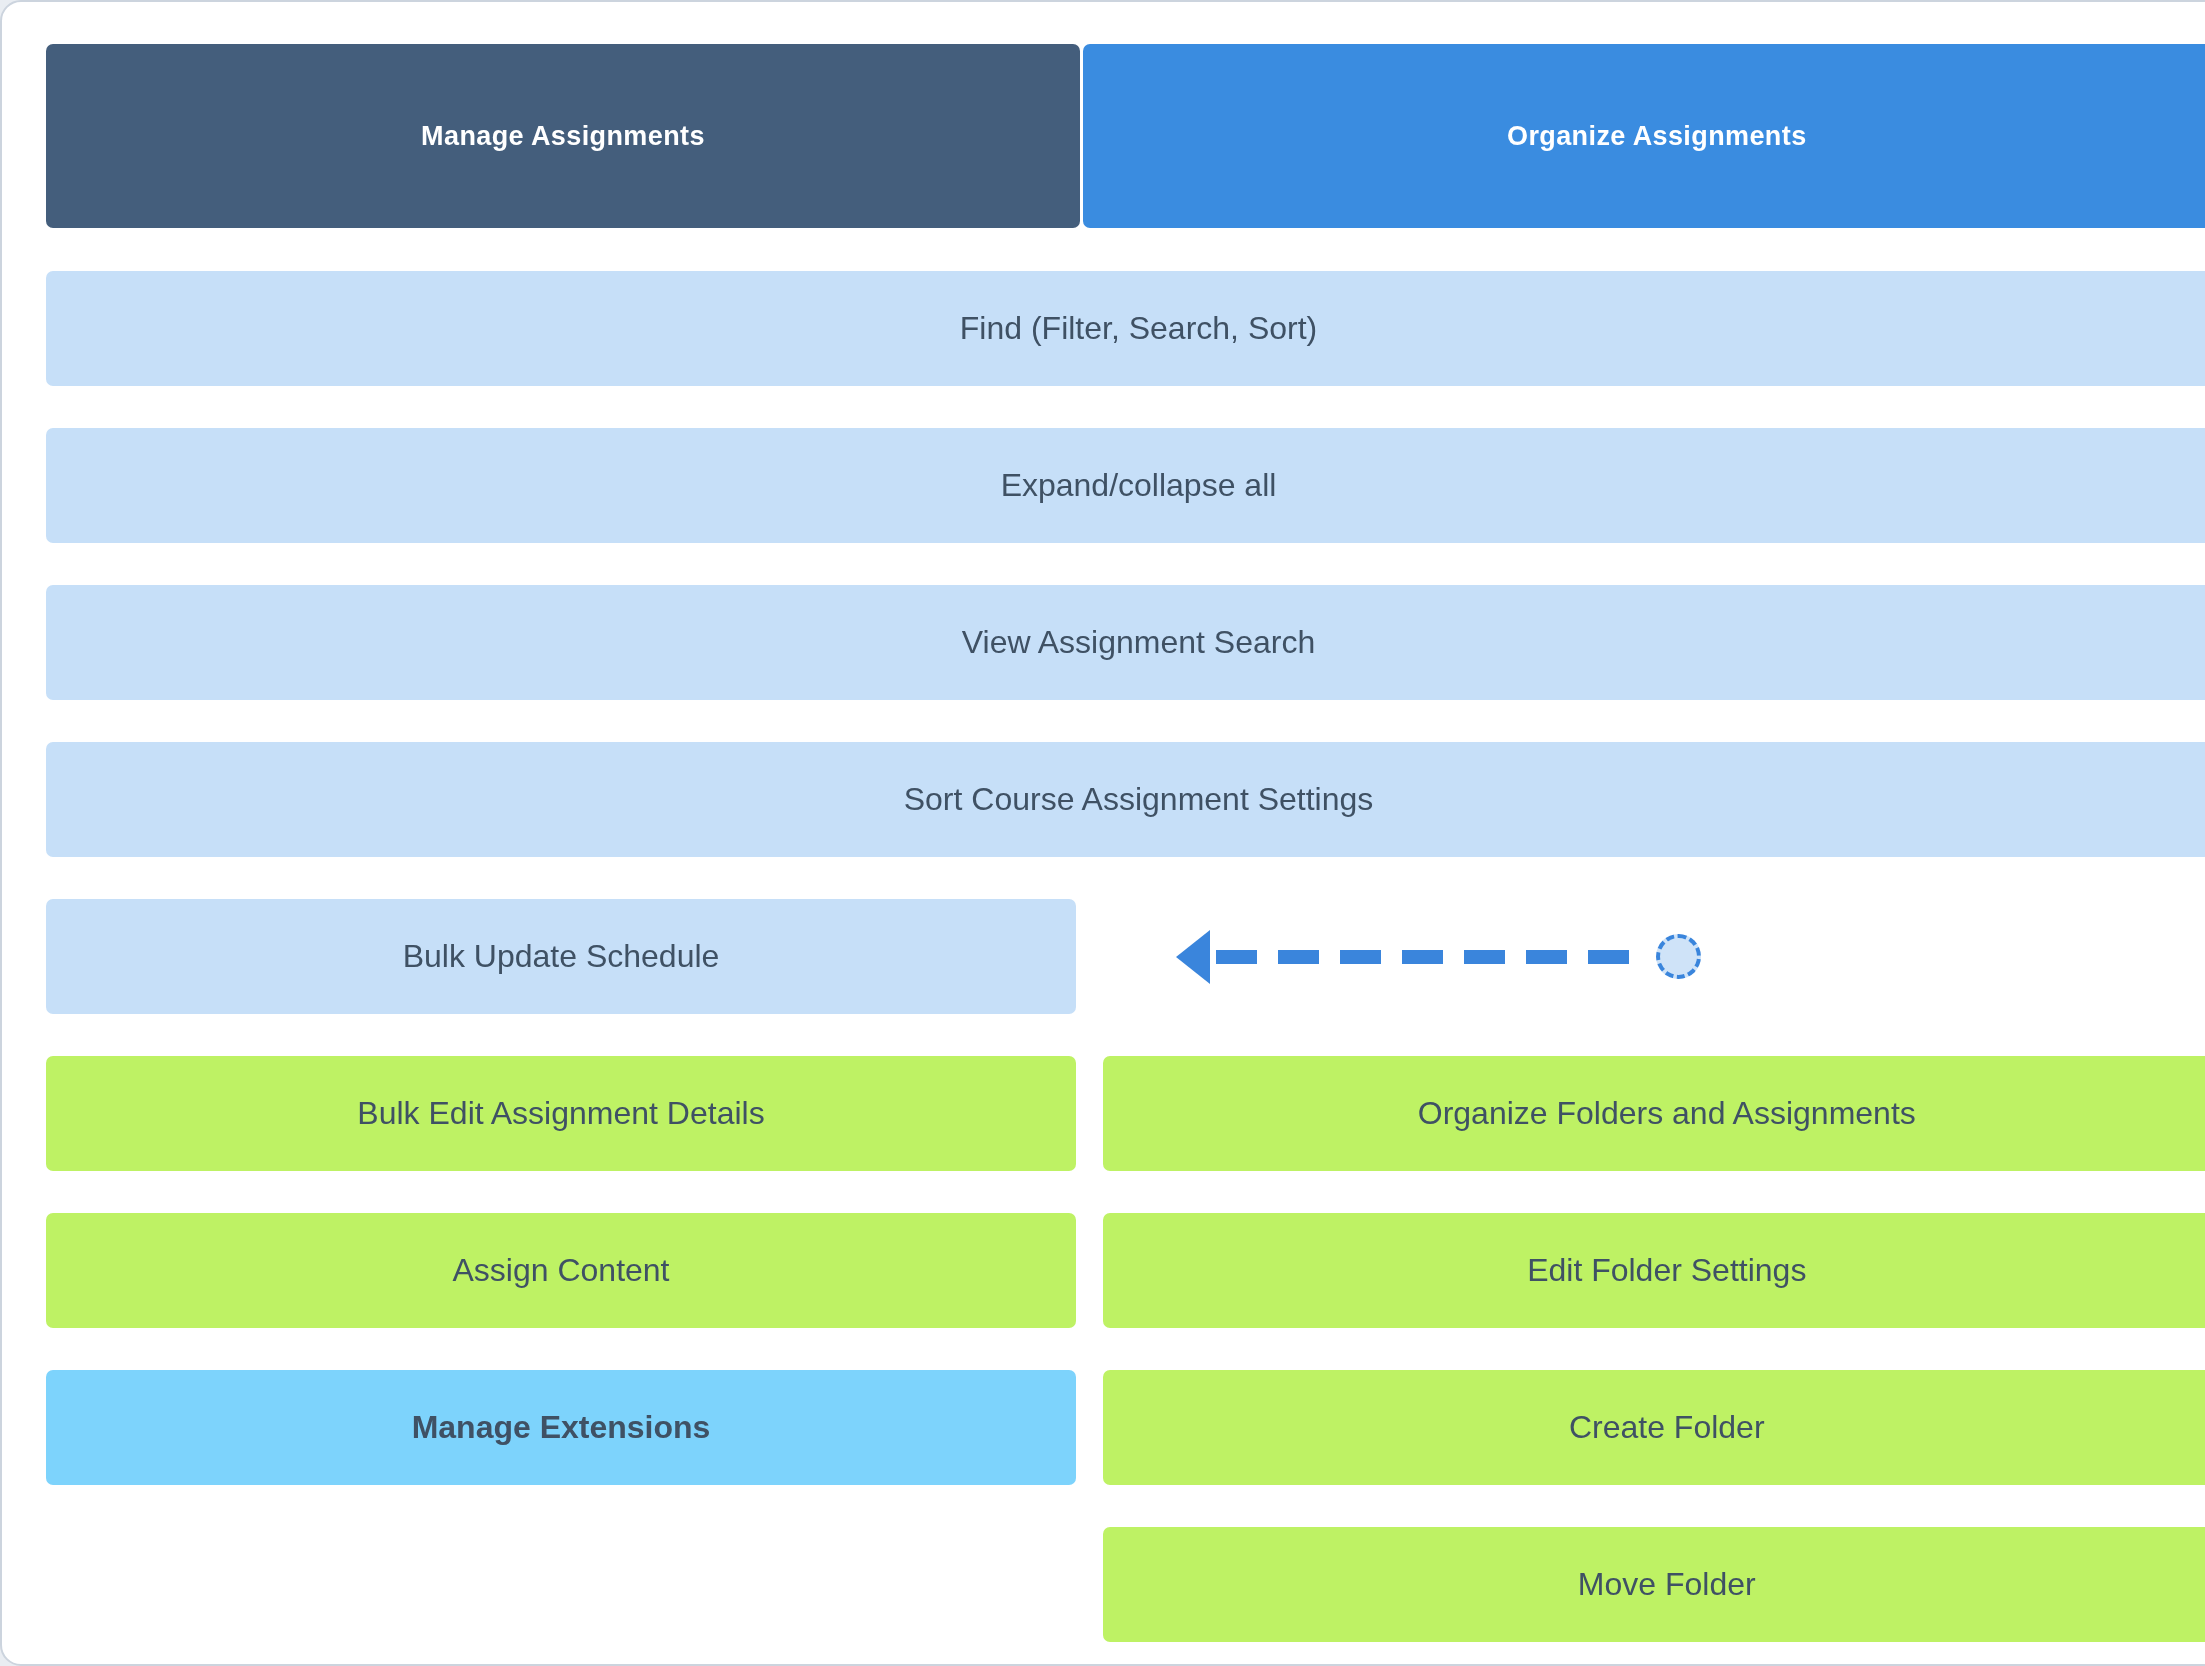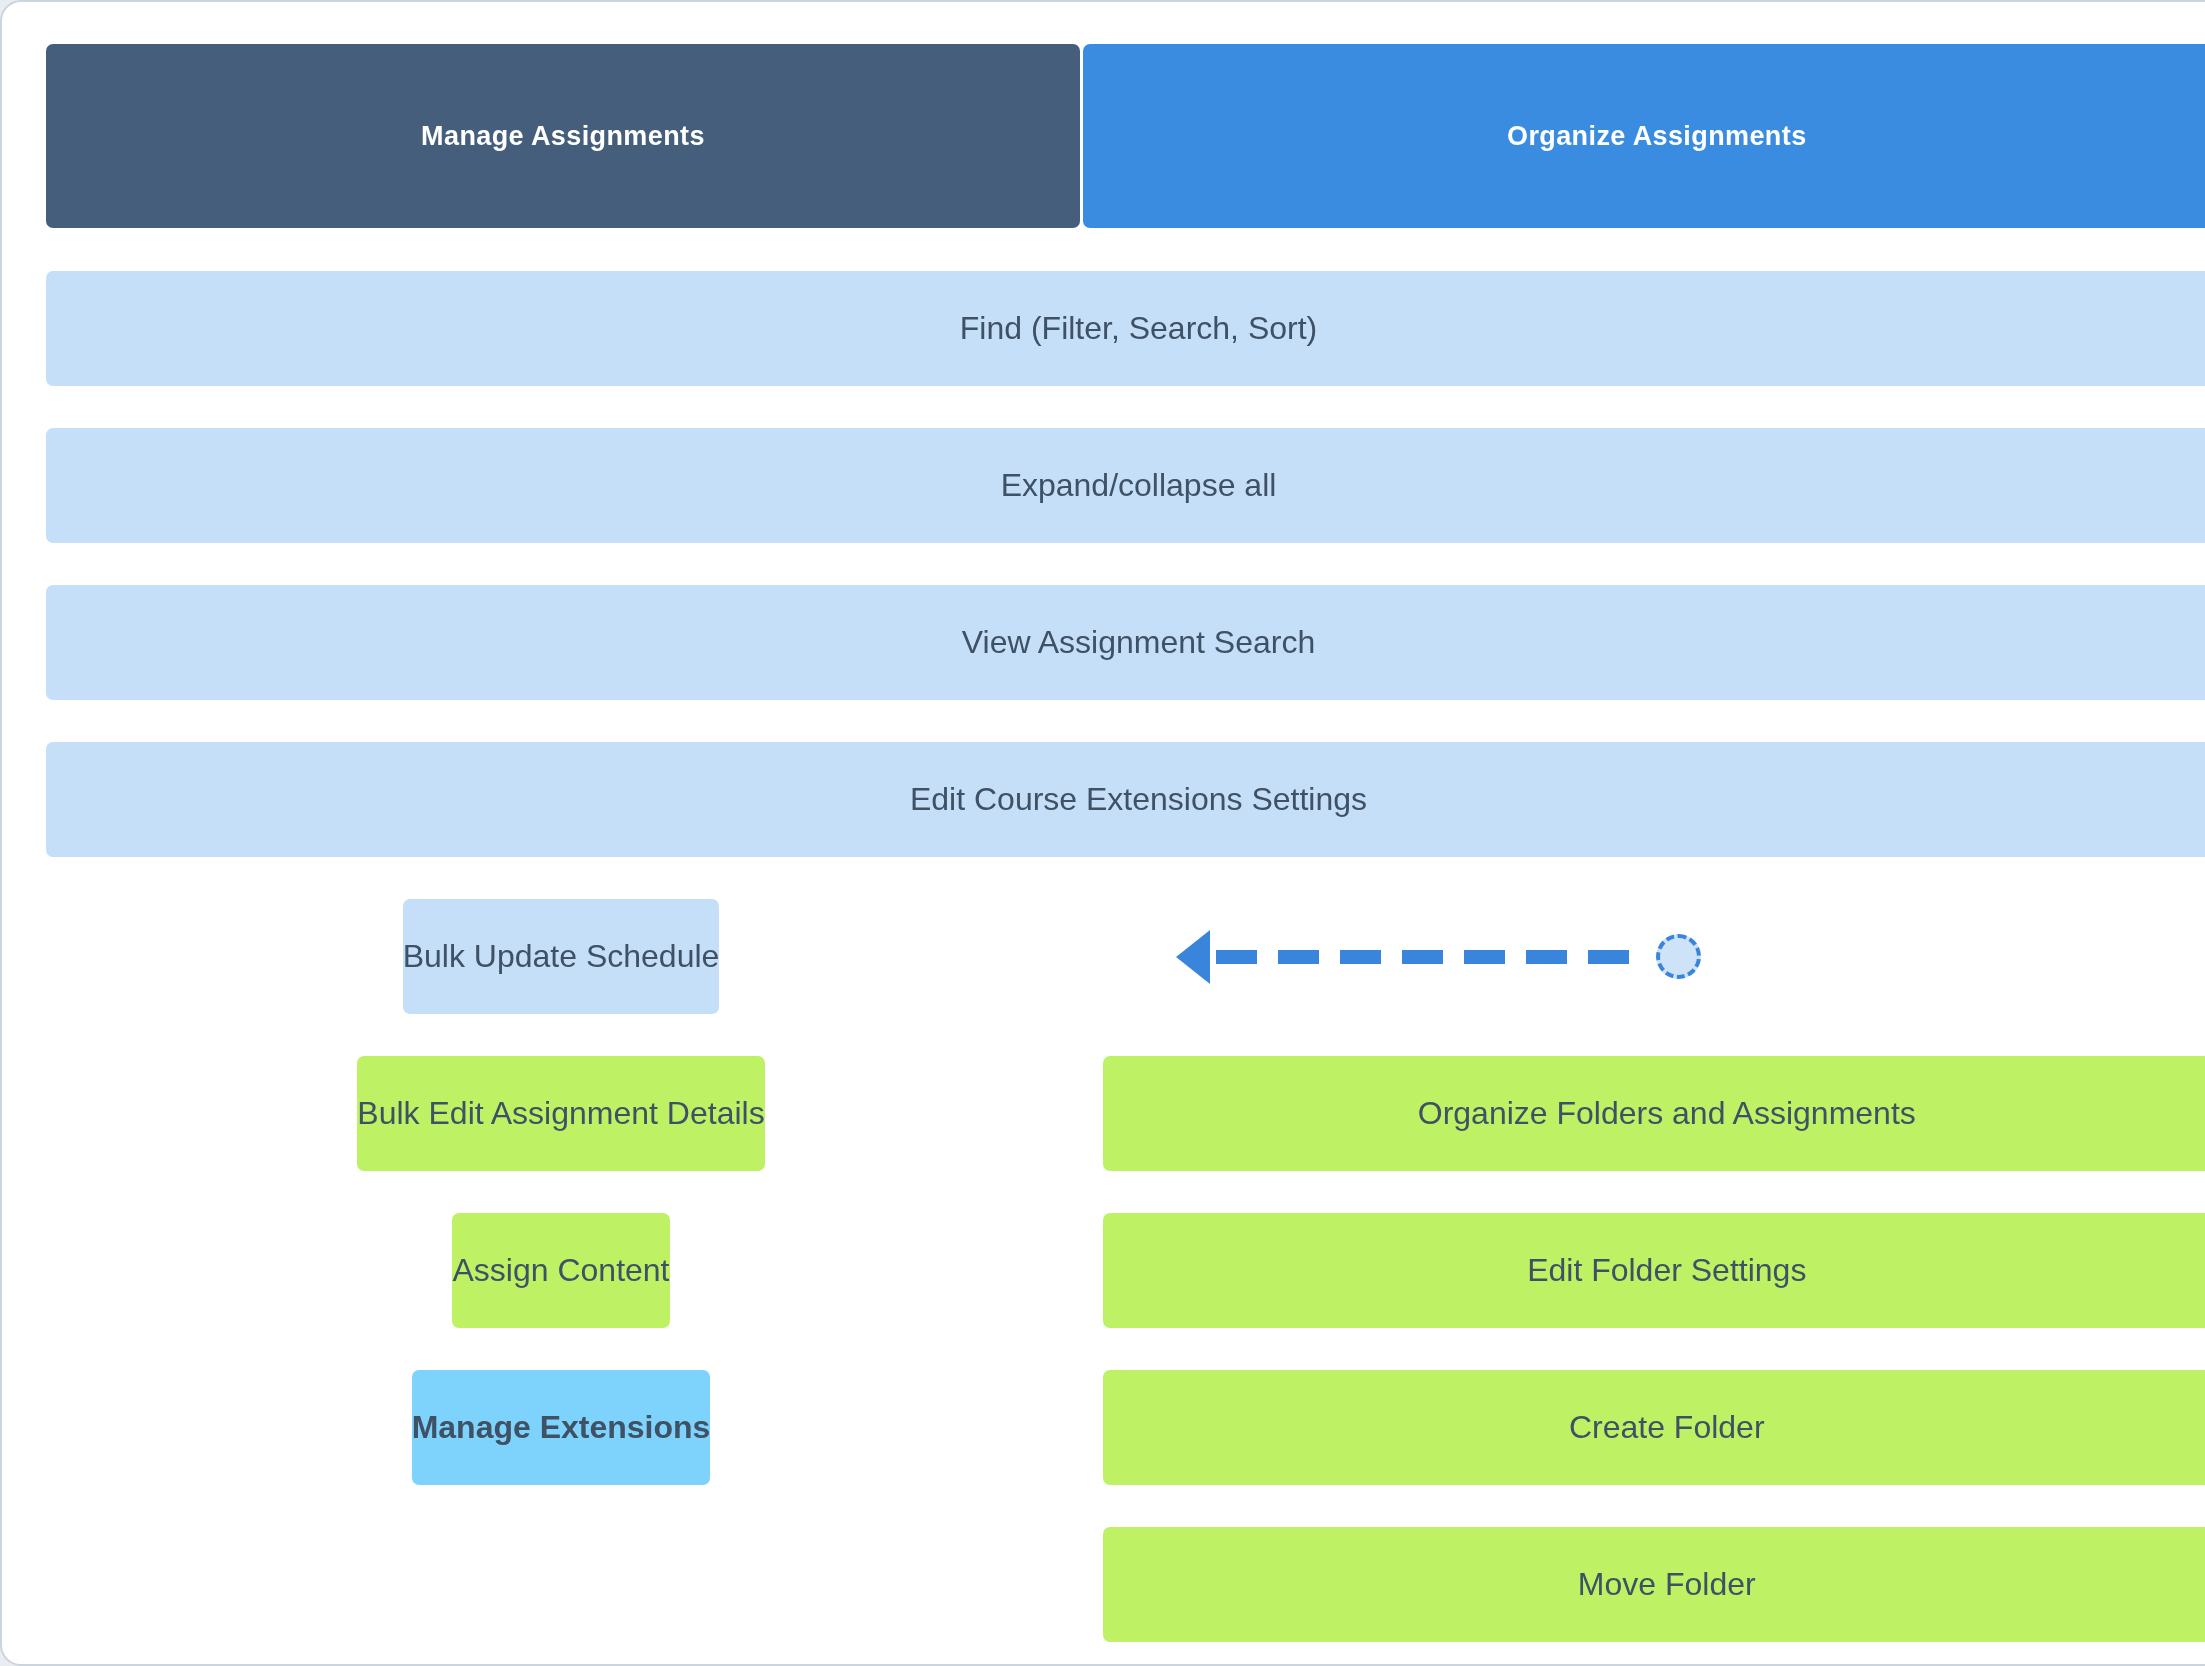--- a/index.html
+++ b/index.html
@@ -72,21 +72,21 @@
     display: flex;
     gap: 26.5px;
     align-items: flex-start;
   }
   .col {
     display: flex;
     flex-direction: column;
   }
   .col .row { margin-bottom: 42px; }
   .col .row:last-child { margin-bottom: 0; }
-  .col-left  { width: 1030px; align-items: center; }
+  .col-left  { width: 1030px; }
   .col-right { flex: 1; }
   
   .arrow-zone {
     height: 115px;
     margin-bottom: 42px;
     display: flex;
     align-items: center;
   }
   .arrow {
     margin-left: 73px;
@@ -139,21 +139,21 @@
     <div class="row row-shared">
       <span>Find (Filter, Search, Sort)</span>
     </div>
     <div class="row row-shared">
       <span>Expand/collapse all</span>
     </div>
     <div class="row row-shared">
       <span>View Assignment Search</span>
     </div>
     <div class="row row-shared">
-      <span>Edit Course Extensions Settings</span>
+      <span>Sort Course Assignment Settings</span>
     </div>
 
     <div class="split">
 
       <div class="col col-left">
         <div class="row row-shared">
           <span>Bulk Update Schedule</span>
         </div>
         <div class="row row-single">
           <span>Bulk Edit Assignment Details</span>

